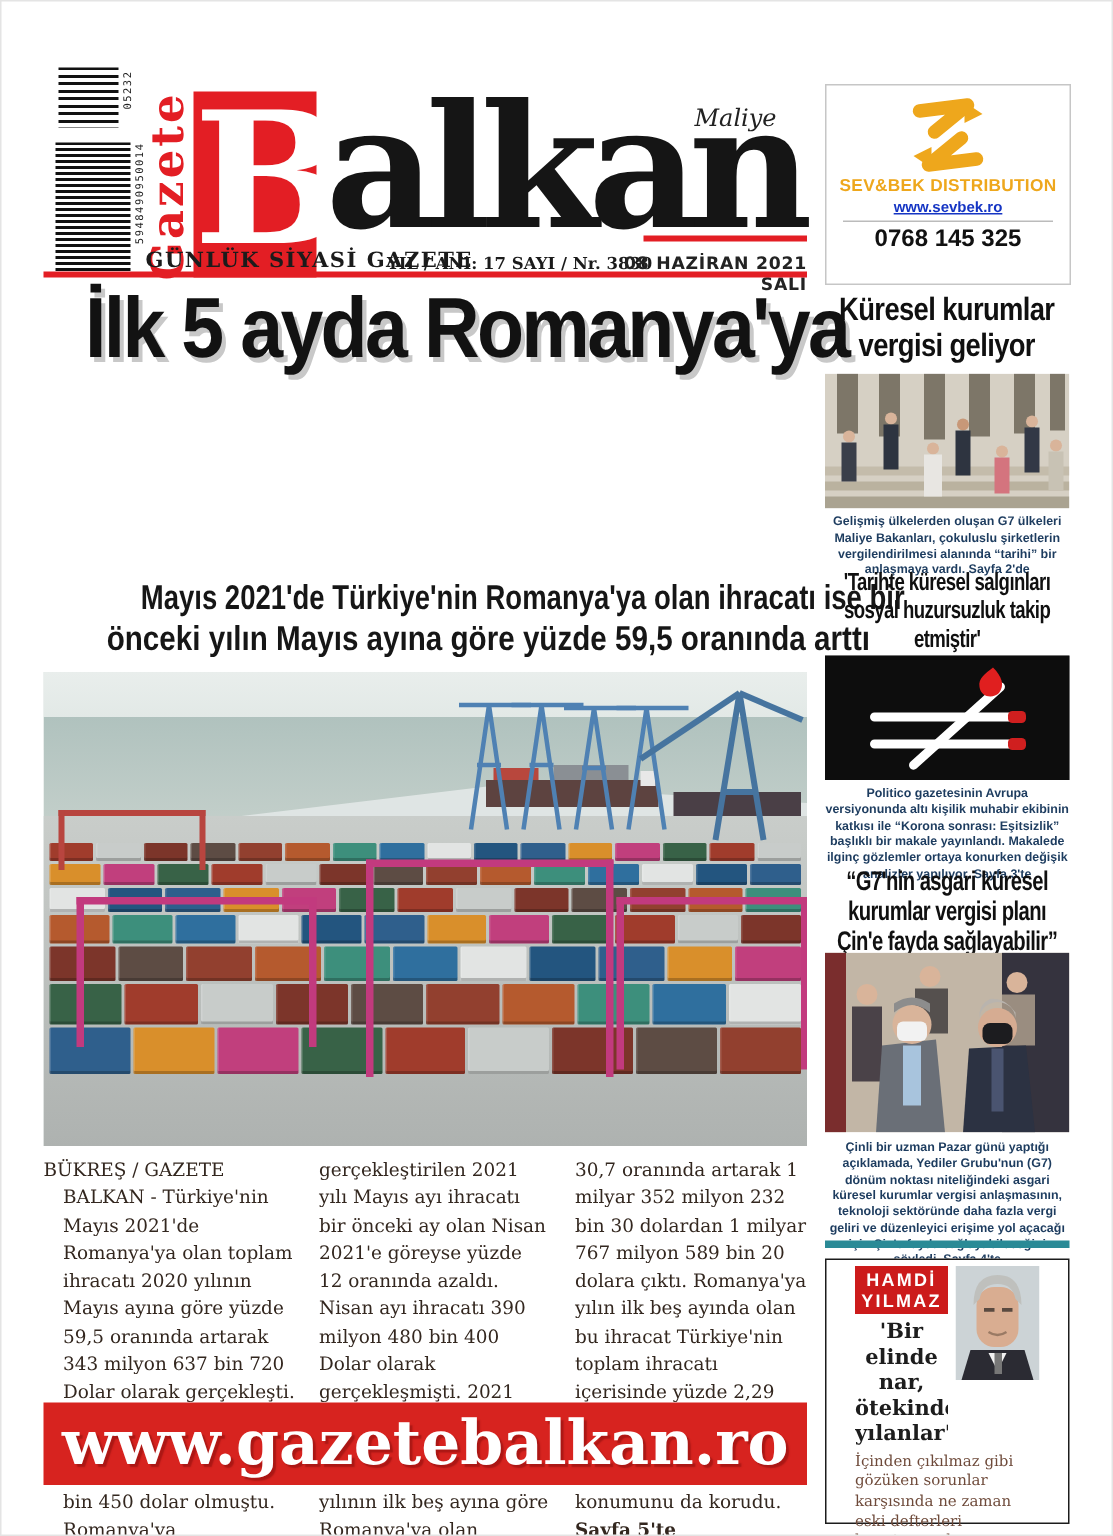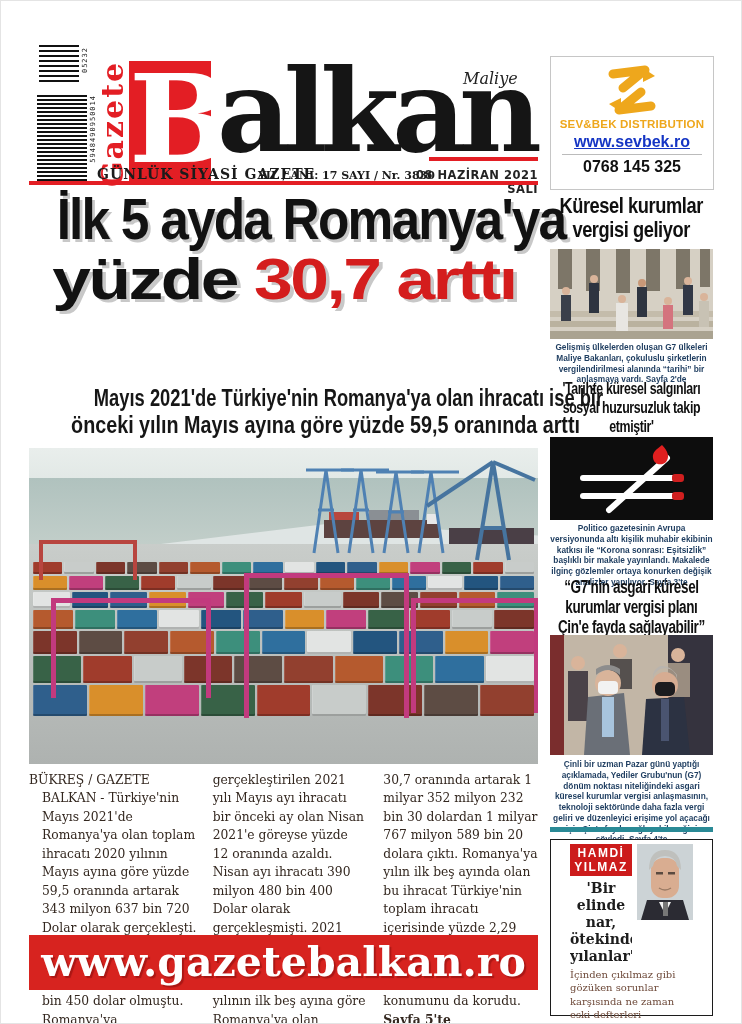--- a/index.html
+++ b/index.html
@@ -31,21 +31,21 @@
   .mdate{left:395px;top:167px;width:142px;text-align:right;font-weight:bold;font-size:11.5px;
          letter-spacing:.5px;color:#232323;font-family:"DejaVu Sans",sans-serif;}
   .rule-main{left:28px;top:180px;width:509px;height:4px;background:#e31e24;}
 
   
   .sevbek{left:549px;top:55px;width:164px;height:134px;border:1px solid #c6c6c6;
           box-sizing:border-box;text-align:center;background:#fff;}
   .sevbek svg{display:block;margin:5px auto 0;}
   .sevname{font-family:"Liberation Sans",sans-serif;font-weight:bold;font-size:11.5px;
            color:#eea71c;letter-spacing:.2px;}
-  .sevsite{font-family:"Liberation Sans",sans-serif;font-weight:bold;font-size:16px;
+  .sevsite{font-family:"Liberation Sans",sans-serif;font-weight:bold;font-size:10px;
            color:#1535c4;text-decoration:underline;margin-top:3px;}
   .sevline{width:140px;height:1px;background:#bbb;margin:3px auto;}
   .sevphone{font-family:"Liberation Sans",sans-serif;font-weight:bold;font-size:16px;color:#111;}
 
   
   .headline{left:28px;top:188px;width:509px;text-align:center;
             font-family:"Liberation Sans","DejaVu Sans",sans-serif;font-weight:bold;color:#121212;}
   .hl-line{font-size:57px;line-height:60px;letter-spacing:-2px;white-space:nowrap;
            text-shadow:3px 3px 0 #c8c8c8;}
   .fitline{display:inline-block;white-space:nowrap;transform-origin:center;}
@@ -133,21 +133,20 @@
       </g>
     </svg>
     <div class="sevname">SEV&amp;BEK DISTRIBUTION</div>
     <div class="sevsite">www.sevbek.ro</div>
     <div class="sevline"></div>
     <div class="sevphone">0768 145 325</div>
   </div>
 
   <div class="abs headline">
     <div class="hl-line"><span class="fitline" style="transform: scaleX(0.902);">İlk 5 ayda Romanya'ya</span></div>
-    <div class="hl-line"><span class="fitline" style="transform: scaleX(1.22);"><span>yüzde </span><span class="red">30,7 arttı</span></span></div>
   </div>
   <div class="abs subhead">
     <div><span class="fitline" style="transform: scaleX(0.797);">Mayıs 2021'de Türkiye'nin Romanya'ya olan ihracatı ise bir</span></div>
     <div><span class="fitline" style="transform: scaleX(0.858);">önceki yılın Mayıs ayına göre yüzde 59,5 oranında arttı</span></div>
   </div>
 
   <div class="abs photo">
     <div class="sky"></div>
     <div class="sea"></div>
     <div class="quay"></div>

